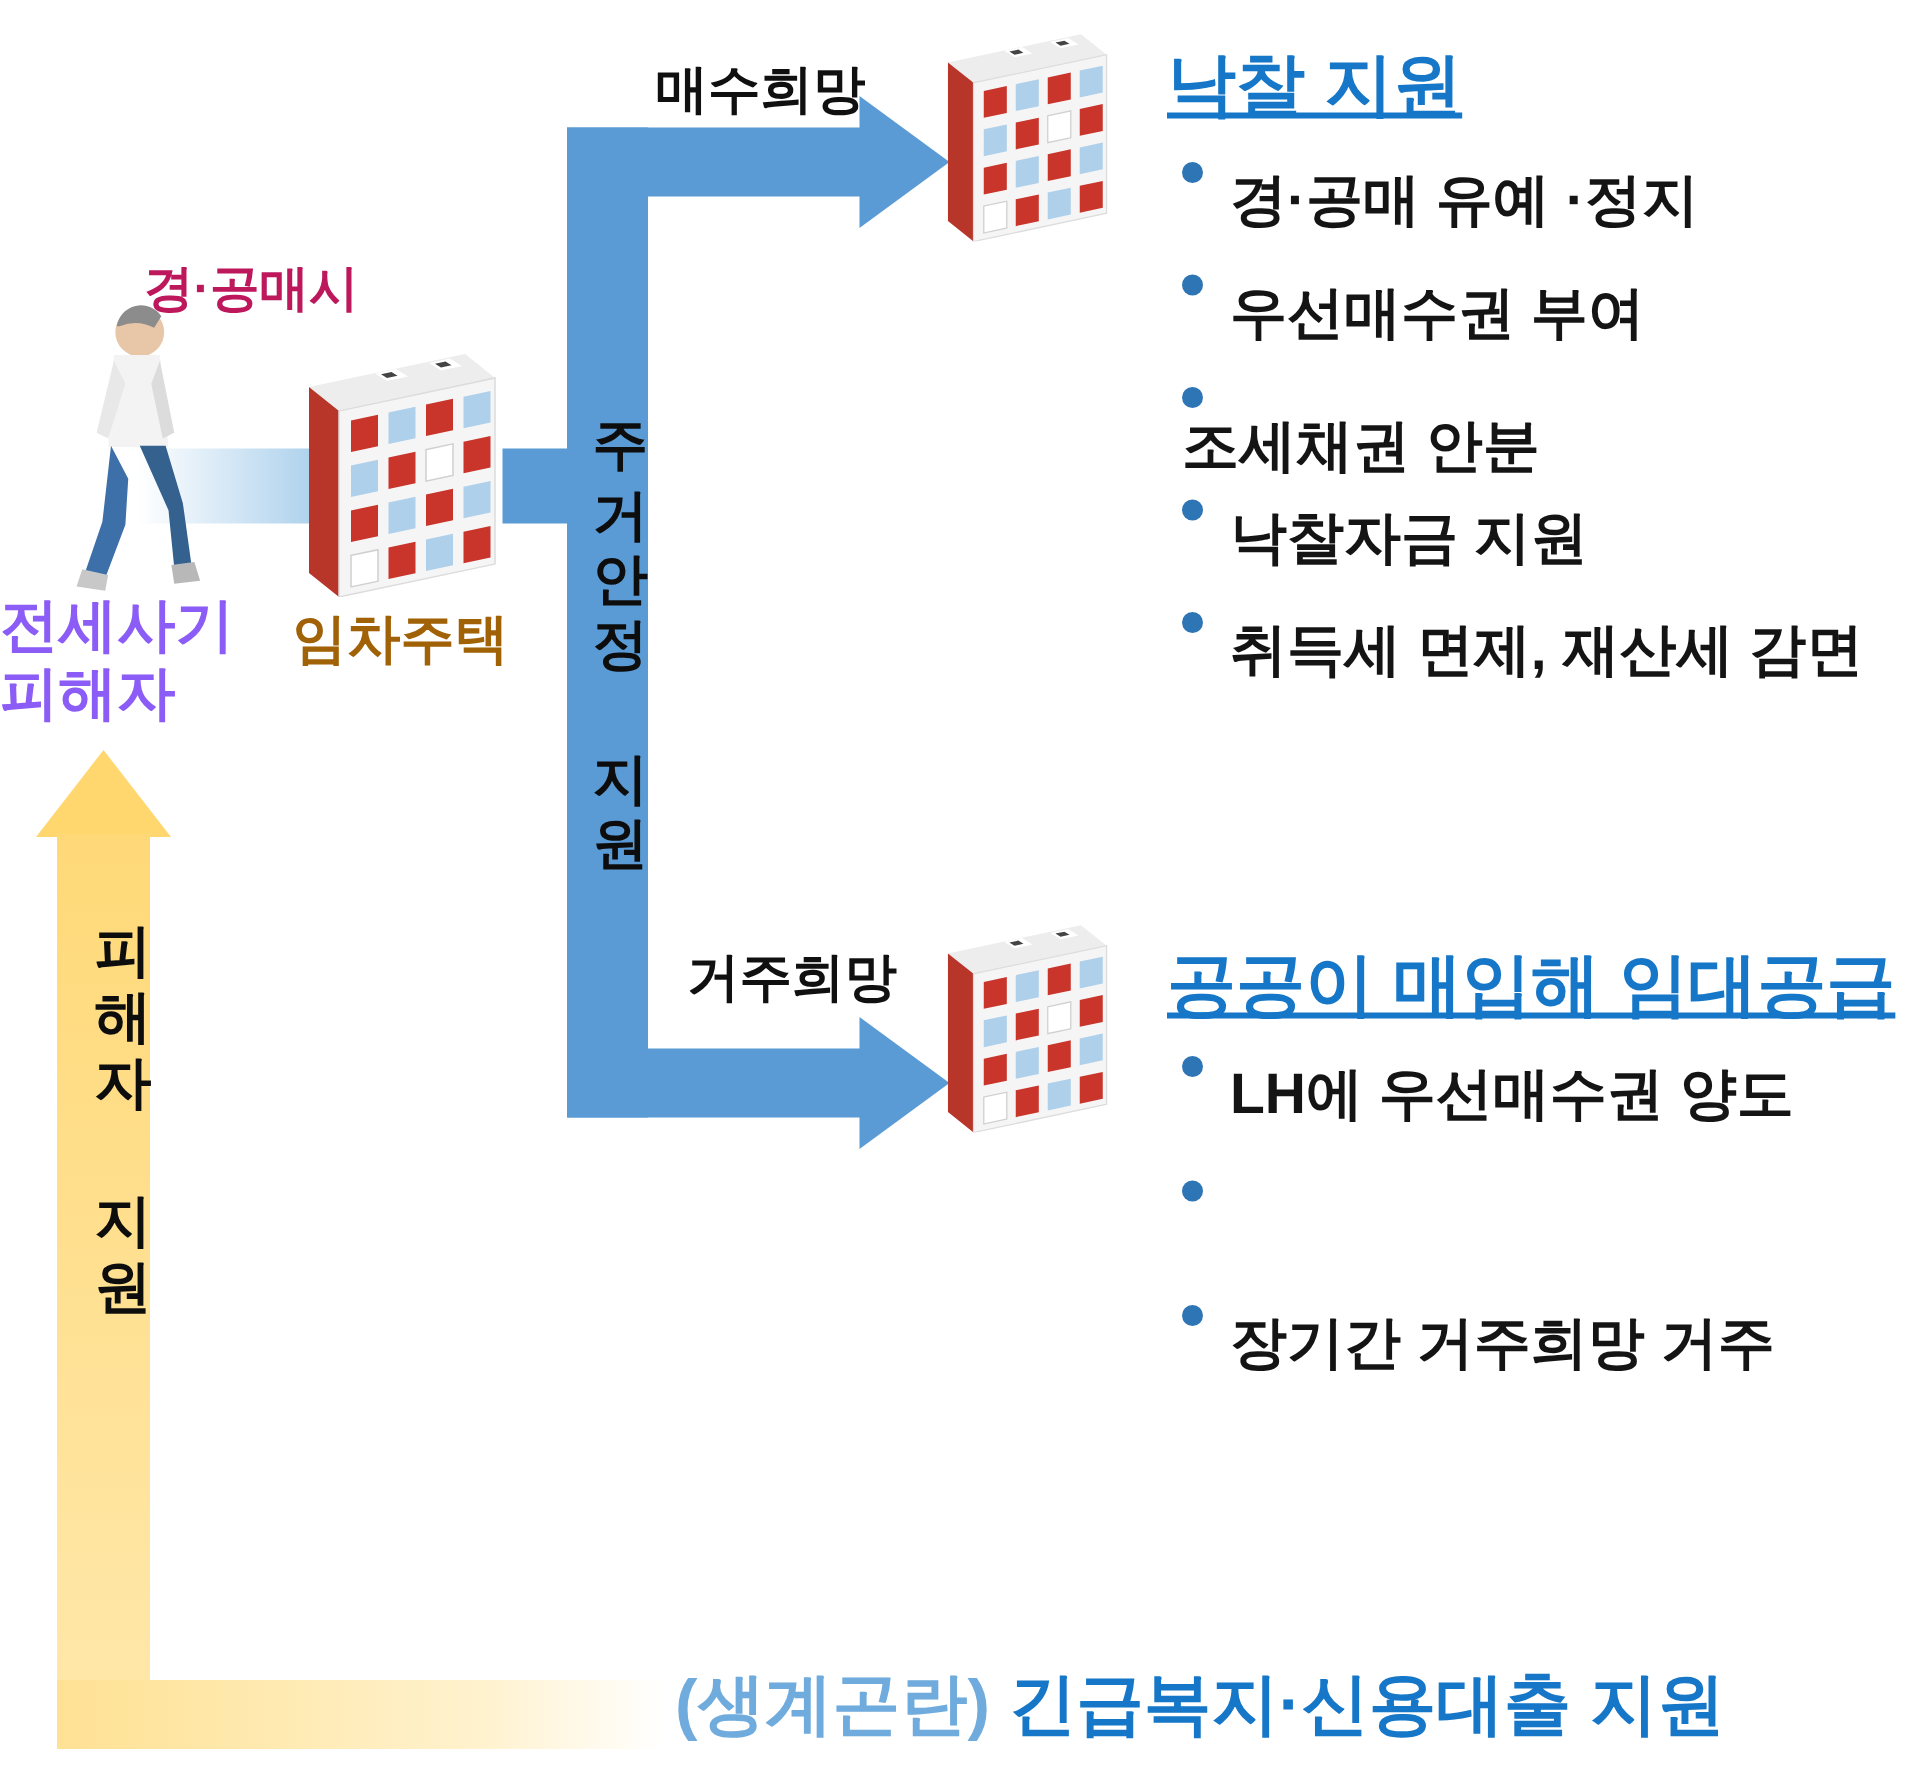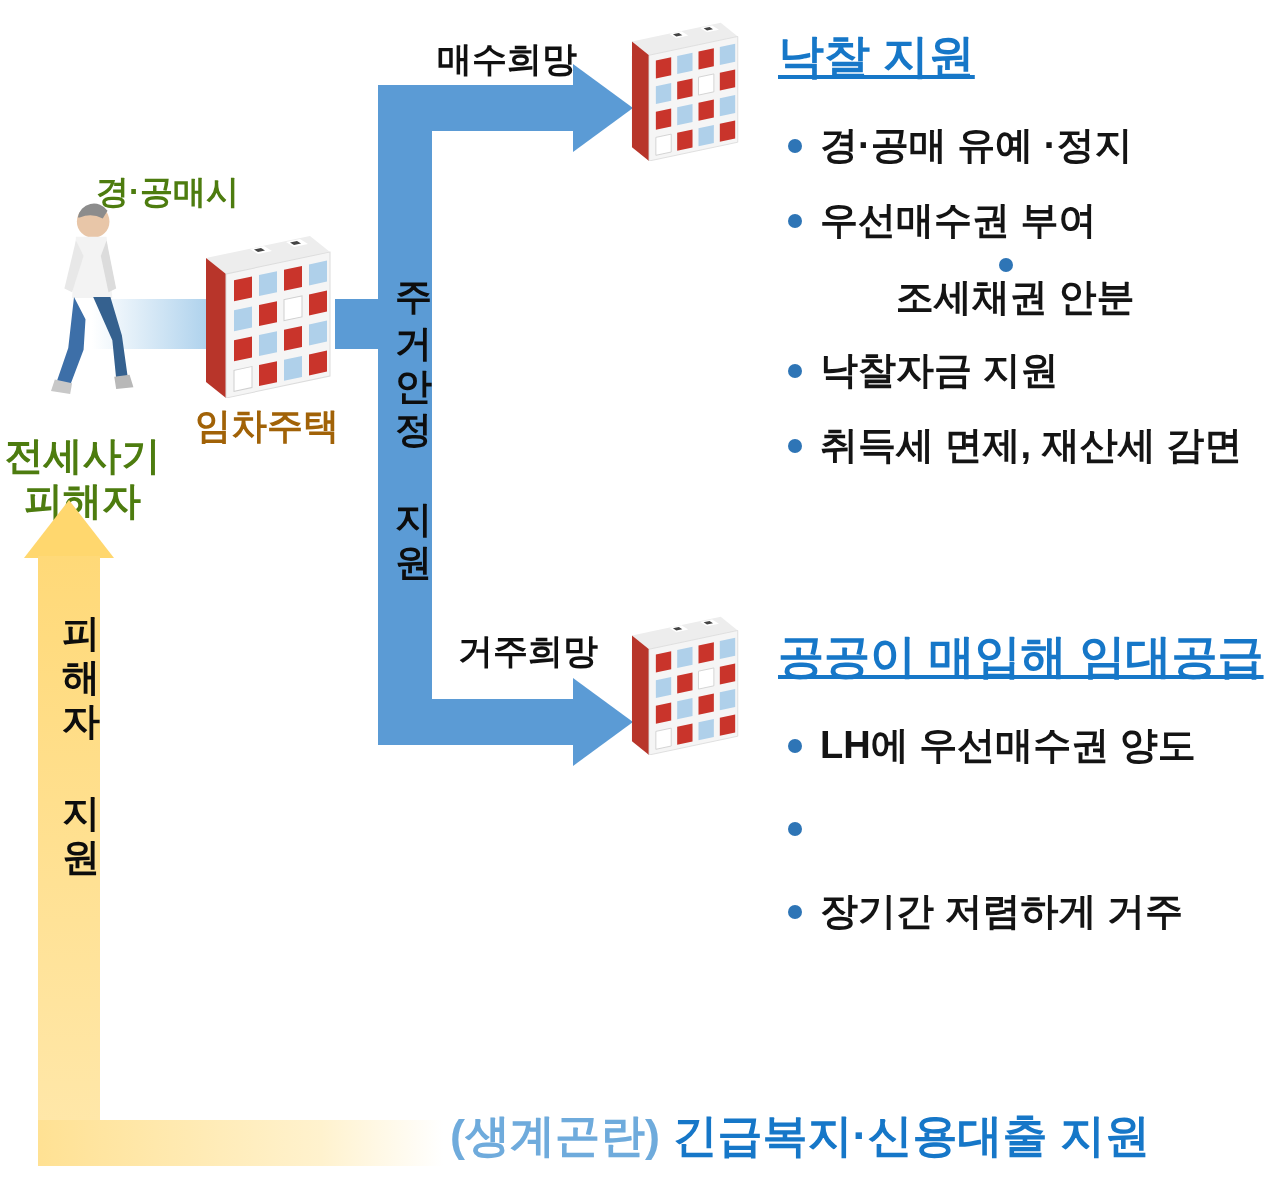--- a/index.html
+++ b/index.html
@@ -42,30 +42,30 @@
 
   
   .vtext {
     writing-mode:vertical-rl; text-orientation:upright;
     letter-spacing:6px; line-height:1;
     font-weight:700; color:#0d0d0d;
     display:flex; justify-content:center;
   }
 
   .flow-label { font-size:35px; font-weight:700; color:#101010; white-space:nowrap; }
-  .small-label { font-size:33px; font-weight:700; color:#4d7c0f; white-space:nowrap; }
+  .small-label { font-size:33px; font-weight:700; color:#be185d; white-space:nowrap; }
   .building-label { font-size:36px; font-weight:700; color:#a16207; text-align:center; }
   .victim-label {
-    font-size:39px; font-weight:700; color:#4d7c0f;
-    text-align:center; white-space:pre-line; line-height:1.15;margin-top:38px;
+    font-size:39px; font-weight:700; color:#8b5cf6;
+    white-space:pre-line; line-height:1.15;
   }
 
   .section-title { font-size:46px; font-weight:700; color:#1677C8; white-space:nowrap;text-decoration:underline; }
   .bullet-list { position:absolute; }
-  .bullet-item { display:flex; align-items:center; white-space:nowrap; }
+  .bullet-item { display:flex; align-items:flex-start; white-space:nowrap; }
   .bullet-dot {
     width:14px; height:14px; border-radius:50%;
     background:#2E75B6; margin-right:18px; flex:0 0 auto;
   }
   .bullet-text { font-size:38px; font-weight:600; color:#141414; }
 
   .bottom-support { font-size:45px; font-weight:700; white-space:nowrap; }
   .bottom-support .prefix { color:#6FABDC; }
   .bottom-support .main { color:#1677C8; }
 </style>
@@ -185,21 +185,21 @@
   <div class="bullet-list" style="left:788px; top:704px;">
     <div class="bullet-item" style="height:83px;">
       <span class="bullet-dot"></span>
       <span class="bullet-text">LH에 우선매수권 양도</span>
     </div>
     <div class="bullet-item" style="height:83px;">
       <span class="bullet-dot"></span>
     </div>
     <div class="bullet-item" style="height:83px;">
       <span class="bullet-dot"></span>
-      <span class="bullet-text">장기간 저렴하게 거주</span>
+      <span class="bullet-text">장기간 거주희망 거주</span>
     </div>
   </div>
 
   <div class="tri-up" style="left:24px; top:500px;"></div>
   <div class="yellow-bar-v" style="left:38px; top:556px; width:62px; height:610px;"></div>
   <div class="vtext abs" style="left:38px; top:588px; width:62px; font-size:38px;">피해자 지원</div>
 
   <div class="yellow-bar-h" style="left:38px; top:1120px; width:405px; height:46px;"></div>
   <div class="abs bottom-support" style="left:450px; top:1106px;">
     <span class="prefix">(생계곤란)</span><span class="main"> 긴급복지·신용대출 지원</span>

